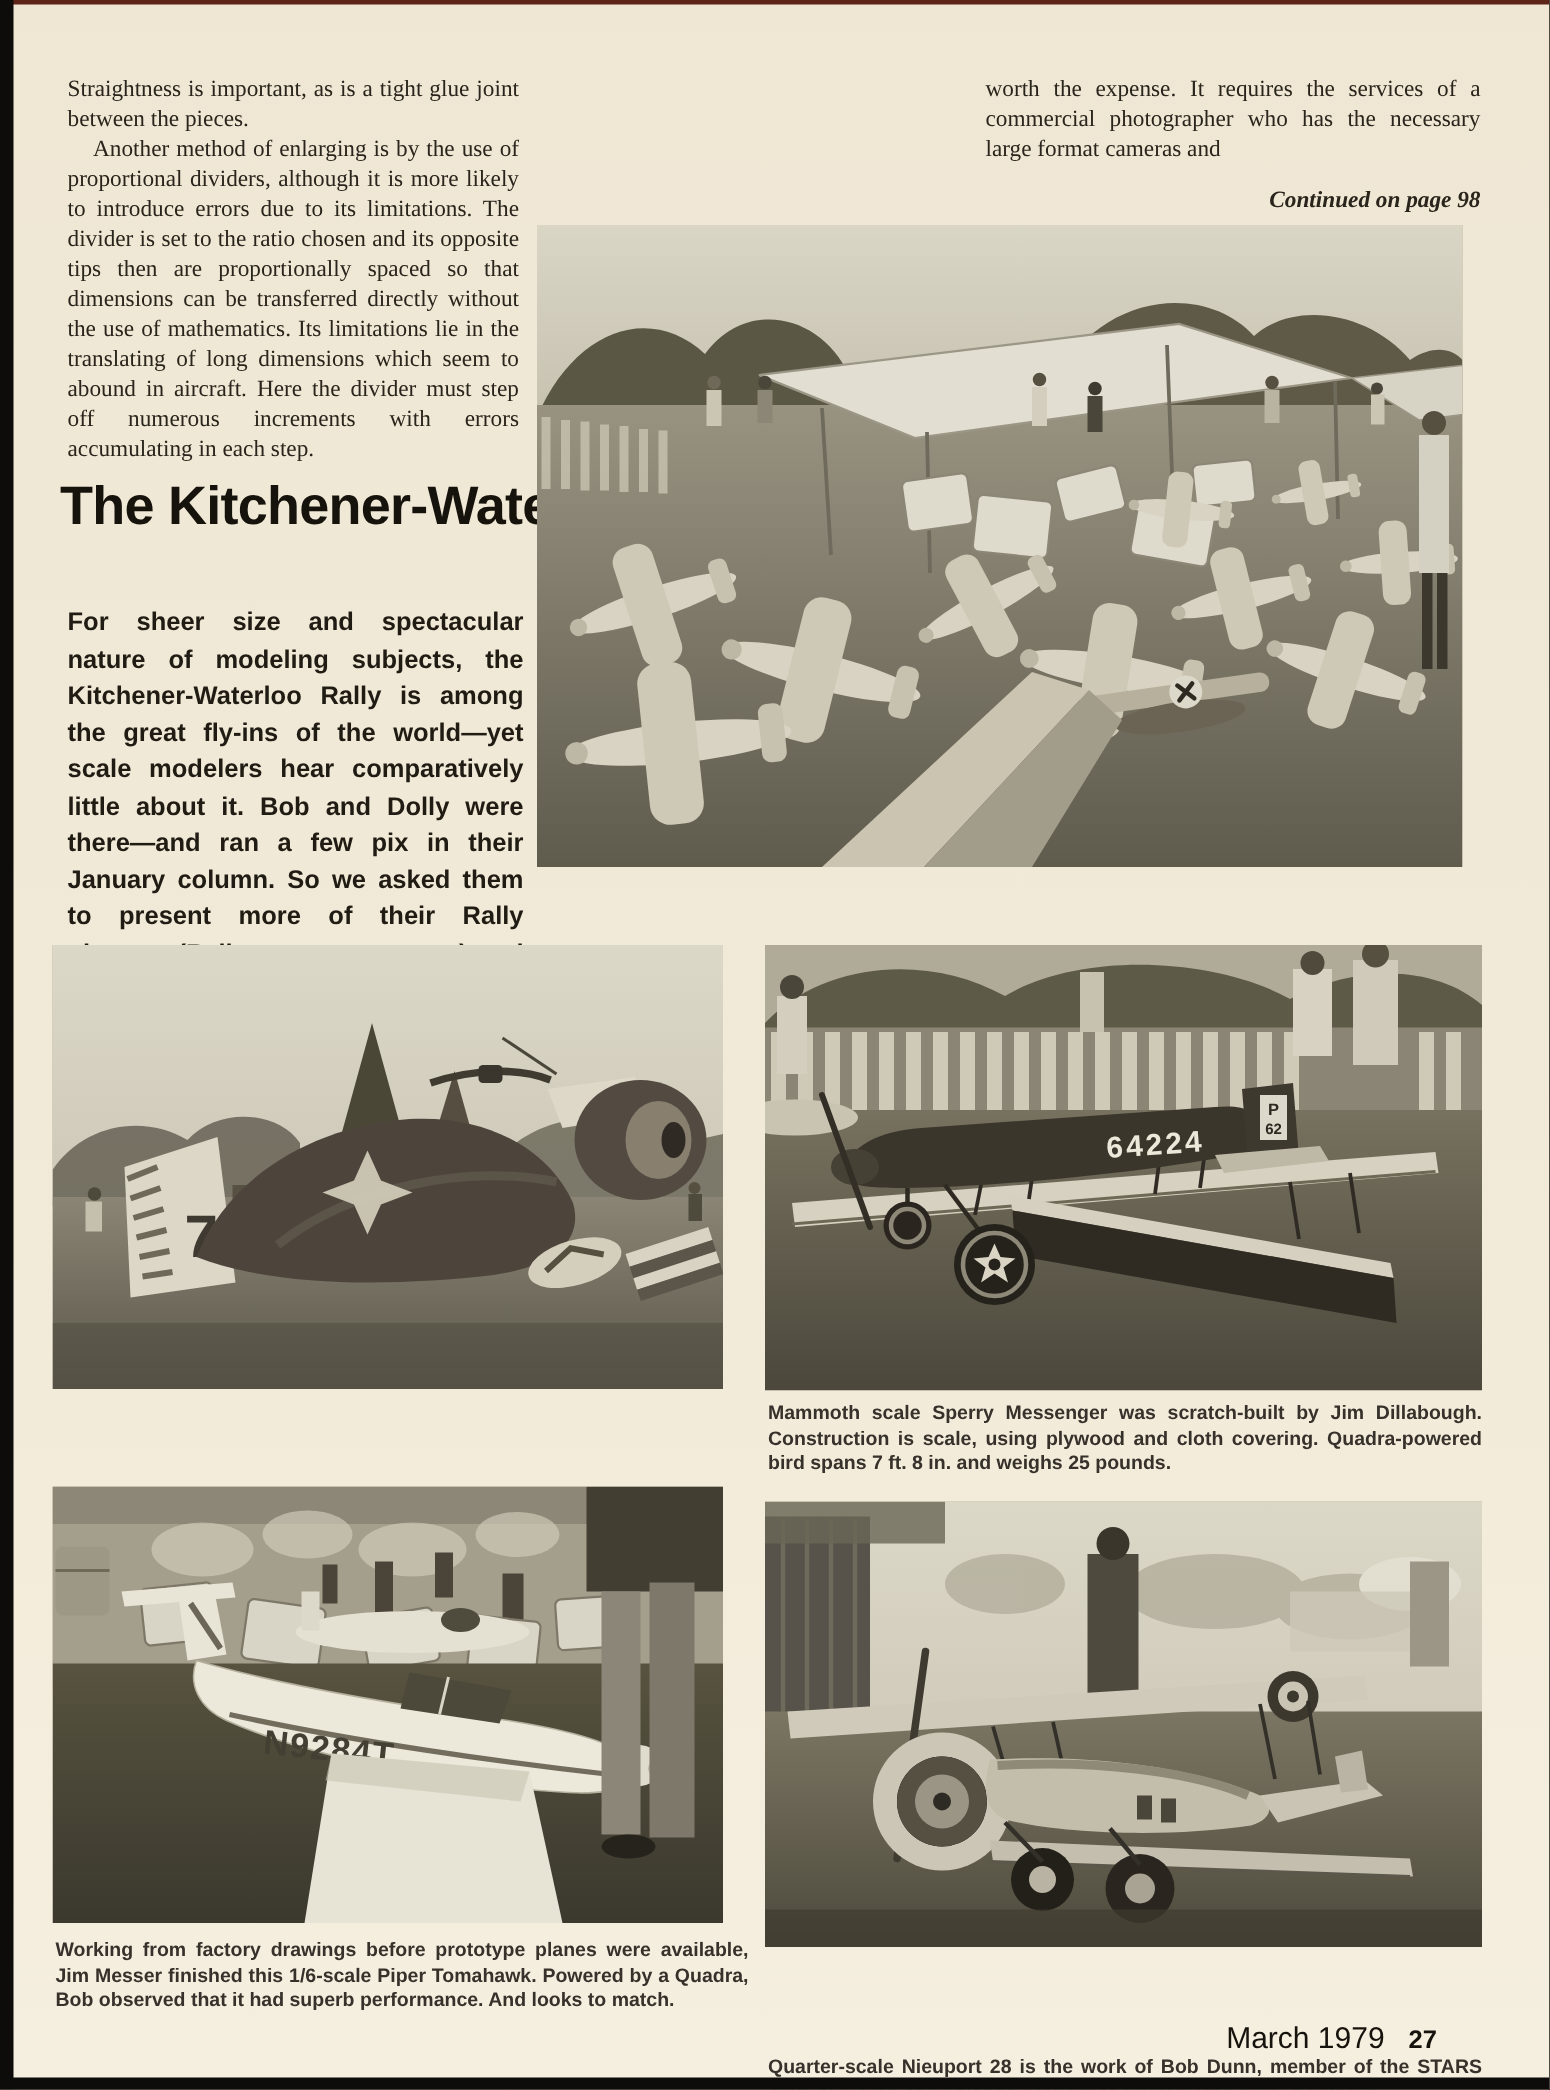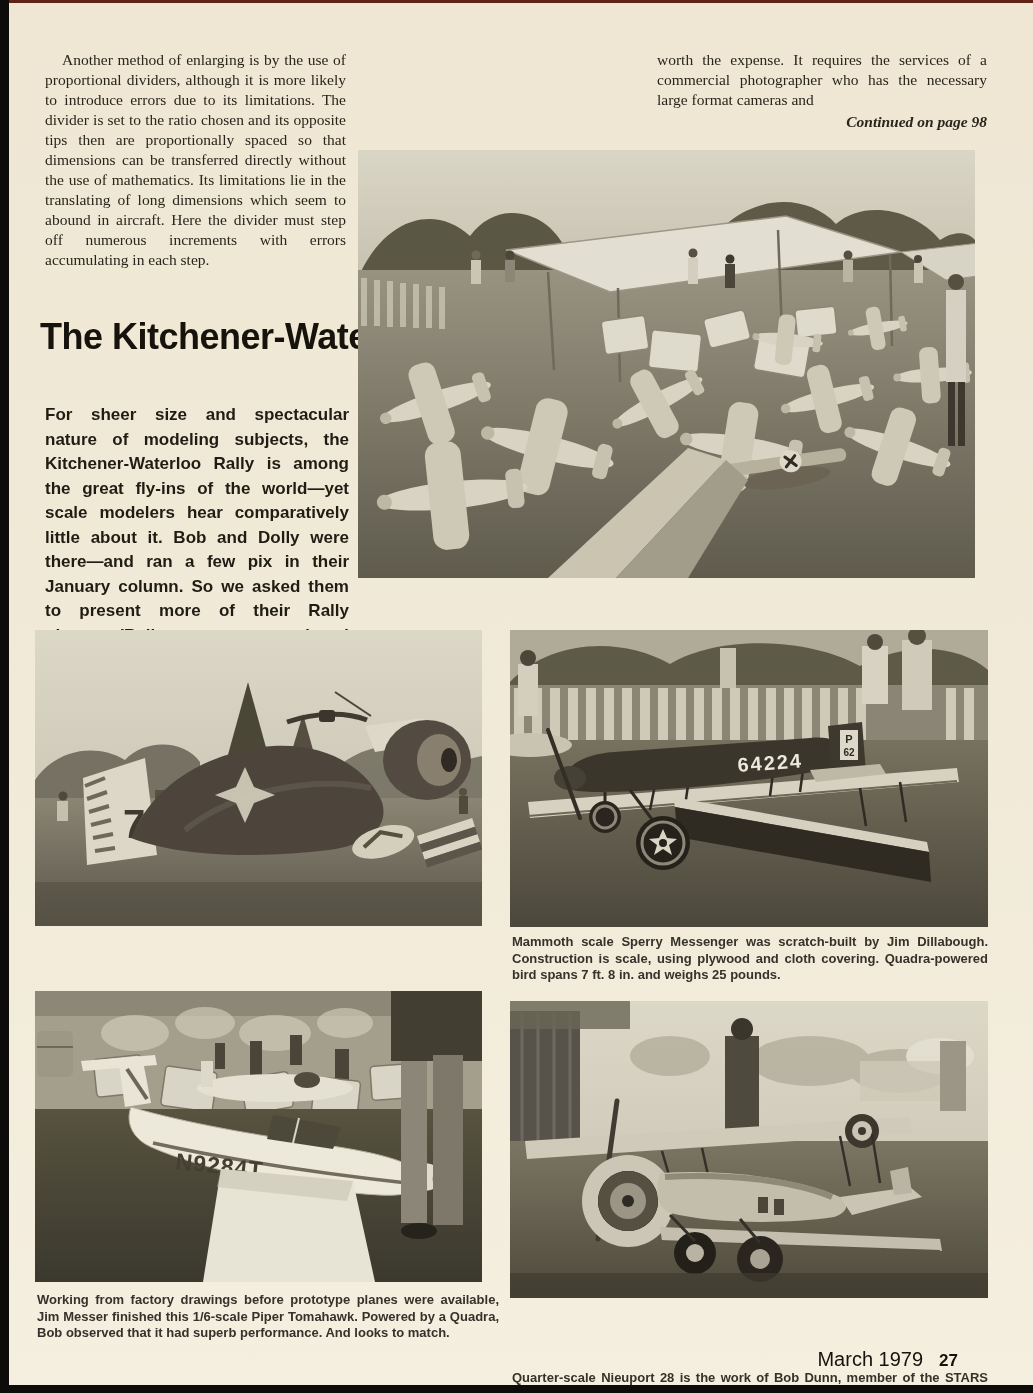--- a/index.html
+++ b/index.html
@@ -10,21 +10,21 @@
   .edge-bottom{position:absolute;left:0;top:1385px;width:100%;height:8px;background:#0d0c0a;z-index:6;}
   .edge-top{position:absolute;left:0;top:0;width:100%;height:3px;background:#5e2418;z-index:5;}
 
   .col{position:absolute;top:50px;}
   .col1{left:45px;width:301px;}
   .col2{left:366px;width:296px;}
   .col3{left:657px;width:330px;}
   .serif{margin:0;font-family:"Liberation Serif",serif;font-size:15.5px;line-height:20px;
          text-align:justify;color:#2a251c;}
   .indent{text-indent:17px;}
-  .continued{font-style:italic;font-weight:600;text-align:right;margin-top:2px;}
+  .continued{font-style:italic;font-weight:600;text-align:right;margin-top:14px;}
 
   .headline{position:absolute;left:40px;top:318px;margin:0;font-weight:700;
             font-size:36px;line-height:38px;letter-spacing:-0.5px;color:#16120c;}
   .headline span{display:block;}
 
   .intro{position:absolute;left:45px;top:403px;width:304px;font-weight:700;
          font-size:17px;line-height:24.5px;text-align:justify;color:#201c14;}
 
   .photo{position:absolute;overflow:hidden;background:#b7b2a2;}
   .photo svg{display:block;width:100%;height:100%;}
@@ -47,20 +47,21 @@
 </style>
 </head>
 <body>
 
 <div id="page">
   <div class="edge-top"></div>
   <div class="edge-left"></div>
   <div class="edge-bottom"></div>
 
   <div class="col col1">
+    <p class="serif">Straightness is important, as is a tight glue joint between the pieces.</p>
     <p class="serif indent">Another method of enlarging is by the use of proportional dividers, although it is more likely to introduce errors due to its limitations. The divider is set to the ratio chosen and its opposite tips then are proportionally spaced so that dimensions can be transferred directly without the use of mathematics. Its limitations lie in the translating of long dimensions which seem to abound in aircraft. Here the divider must step off numerous increments with errors accumulating in each step.</p>
   </div>
   <div class="col col3">
     <p class="serif">worth the expense. It requires the services of a commercial photographer who has the necessary large format cameras and</p>
     <p class="serif continued">Continued on page 98</p>
   </div>
 
   <h1 class="headline">
     <span>The Kitchener-Waterloo</span>
   </h1>

